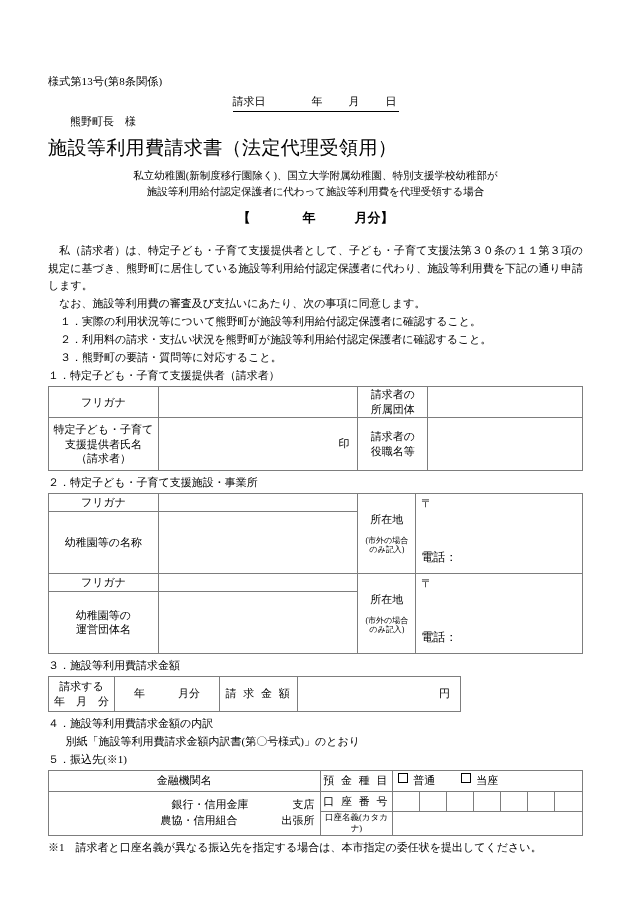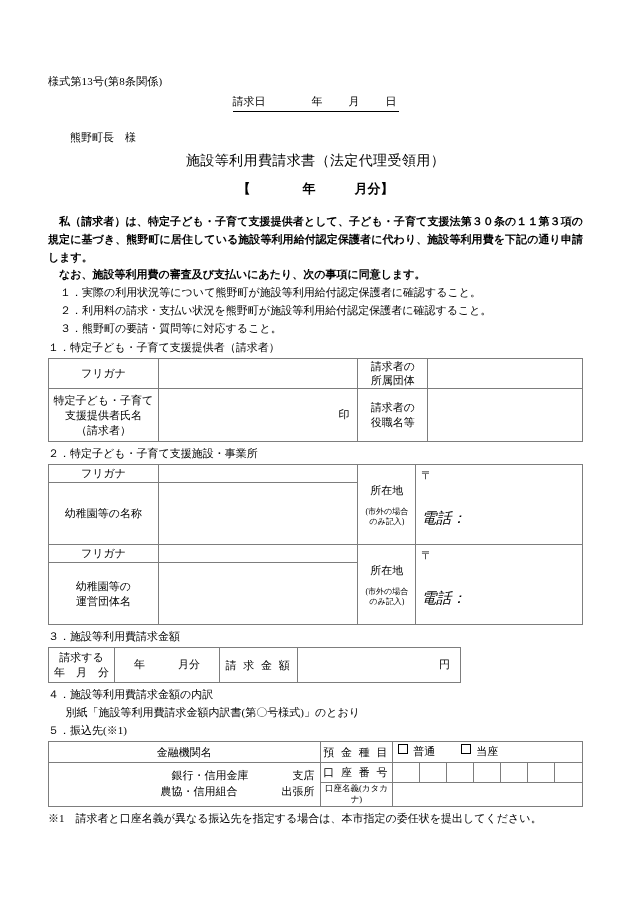--- a/index.html
+++ b/index.html
@@ -48,30 +48,29 @@
     align-items: baseline;
     font-size: 11px;
     white-space: pre;
   }
   .date-line .lbl { margin-right: 46px; }
   .date-line .y  { margin-right: 26px; }
   .date-line .m  { margin-right: 26px; }
   .date-line .d  { margin-right: 2px; }
 
   .addressee {
-    margin-top: 19px;
+    margin-top: 2px;
     margin-left: 22px;
     font-size: 11px;
     white-space: pre;
-    font-family: Liberation Mono, monospace;
   }
   .doc-title {
     margin-top: 4px;
-    text-align: center;
-    font-size: 14px;
+    text-align: left;
+    font-size: 19px;
     letter-spacing: 0.4px;
   }
   .subtitle {
     margin-top: 7px;
     text-align: center;
     font-size: 10.5px;
     line-height: 1.5;
   }
   .month-bracket {
     margin-top: 9px;
@@ -82,21 +81,21 @@
   }
 
   
   .body-text {
     margin-top: 14px;
     font-size: 11px;
     line-height: 1.62;
     text-align: justify;
   }
   .body-text p { margin: 0; }
-  .indent1 { text-indent: 1em; font-weight: bold; }
+  .indent1 { text-indent: 1em; }
   .numitem { padding-left: 1.1em; text-indent: 0; }
 
   
   .sec-head {
     font-size: 11px;
     margin-top: 2px;
     margin-bottom: 2px;
     white-space: pre;
   }
   .sec-head.tight { margin-top: 4px; }
@@ -138,23 +137,22 @@
   .addr-inner {
     position: relative;
     height: 100%;
     box-sizing: border-box;
     padding: 2px 5px;
   }
   .postal { font-size: 11px; }
   .tel {
     position: absolute;
     left: 5px;
-    bottom: 14px;
-    font-size: 15px;
-    font-style: italic;
+    bottom: 6px;
+    font-size: 12px;
   }
 
   .loc-label {
     text-align: center;
     line-height: 1.3;
   }
   .loc-label .note {
     display: block;
     margin-top: 9px;
     font-size: 8px;
@@ -204,20 +202,24 @@
         <span class="y">年</span>
         <span class="m">月</span>
         <span class="d">日</span>
       </div>
     </div>
 
     <div class="addressee">熊野町長　様</div>
 
     <div class="doc-title">施設等利用費請求書（法定代理受領用）</div>
 
+    <div class="subtitle">
+      <div>私立幼稚園(新制度移行園除く)、国立大学附属幼稚園、特別支援学校幼稚部が</div>
+      <div>施設等利用給付認定保護者に代わって施設等利用費を代理受領する場合</div>
+    </div>
 
     <div class="month-bracket">【　　　　年　　　月分】</div>
 
     <div class="body-text">
       <p class="indent1">私（請求者）は、特定子ども・子育て支援提供者として、子ども・子育て支援法第３０条の１１第３項の規定に基づき、熊野町に居住している施設等利用給付認定保護者に代わり、施設等利用費を下記の通り申請します。</p>
       <p class="indent1">なお、施設等利用費の審査及び支払いにあたり、次の事項に同意します。</p>
       <p class="numitem">１．実際の利用状況等について熊野町が施設等利用給付認定保護者に確認すること。</p>
       <p class="numitem">２．利用料の請求・支払い状況を熊野町が施設等利用給付認定保護者に確認すること。</p>
       <p class="numitem">３．熊野町の要請・質問等に対応すること。</p>
     </div>

